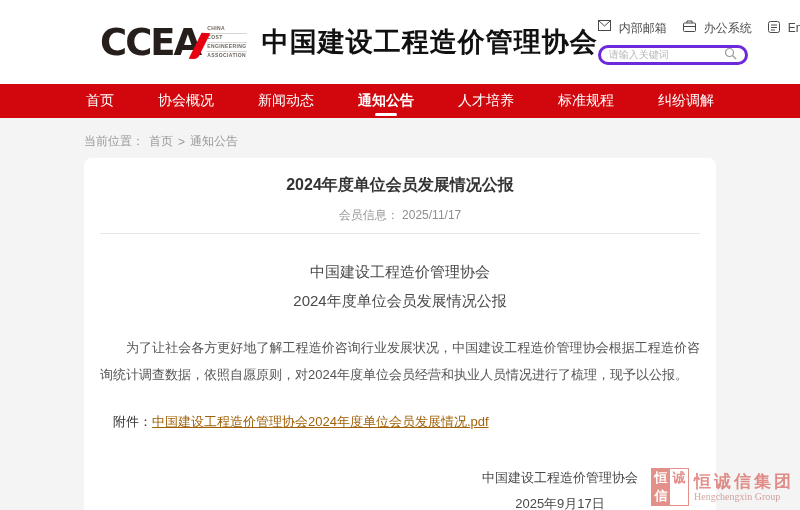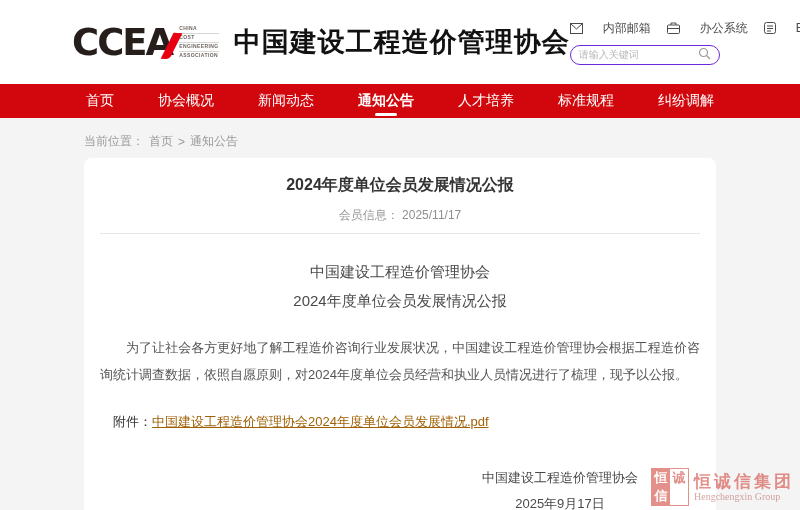--- a/index.html
+++ b/index.html
@@ -10,21 +10,21 @@
     position:relative;
   }
 
   
   .header {
     background:#fff;
     height:84px;
     display:flex;
     align-items:center;
     justify-content:space-between;
-    padding:0 95px 0 72px;
+    padding:0 95px 0 100px;
   }
   .logo-wrap { display:flex; align-items:center; }
   .logo-acronym {
     font-size:37px; font-weight:800; color:#251e1b;
     letter-spacing:-2px; position:relative; line-height:1;
     font-family:"DejaVu Sans","Liberation Sans",sans-serif;
   }
   .logo-acronym::after {
     content:""; position:absolute; right:-4px; bottom:2px;
     width:9px; height:26px; background:#e60012;
@@ -37,26 +37,26 @@
   .logo-subtext div { border-bottom:.5px solid #d8d5d2; padding-bottom:1px; }
   .logo-subtext div:last-child { border-bottom:none; }
   .logo-title {
     margin-left:15px; font-size:27px; font-weight:bold;
     color:#111; letter-spacing:1px; white-space:nowrap;
   }
 
   .header-right { display:flex; flex-direction:column; gap:8px; align-items:flex-start; }
   .utility-row { display:flex; gap:16px; align-items:center; }
   .utility-item {
-    display:flex; align-items:center; gap:20px;
+    display:flex; align-items:flex-start; gap:8px;
     font-size:12px; color:#4a4a4a; cursor:pointer; white-space:nowrap;
   }
   .utility-item svg { display:block; }
   .search-box {
-    width:150px; height:20px; border:1px solid #6d28d9; border-radius:10px;
+    width:150px; height:20px; border:3px solid #6d28d9; border-radius:10px;
     background:#fff; display:flex; align-items:center; padding:0 8px;
   }
   .search-box input {
     border:none; outline:none; flex:1; font-size:10px; color:#333;
     background:transparent; min-width:0;
     font-family:"Liberation Sans","DejaVu Sans",sans-serif;
   }
   .search-box input::placeholder { color:#b9b9b9; }
 
   

